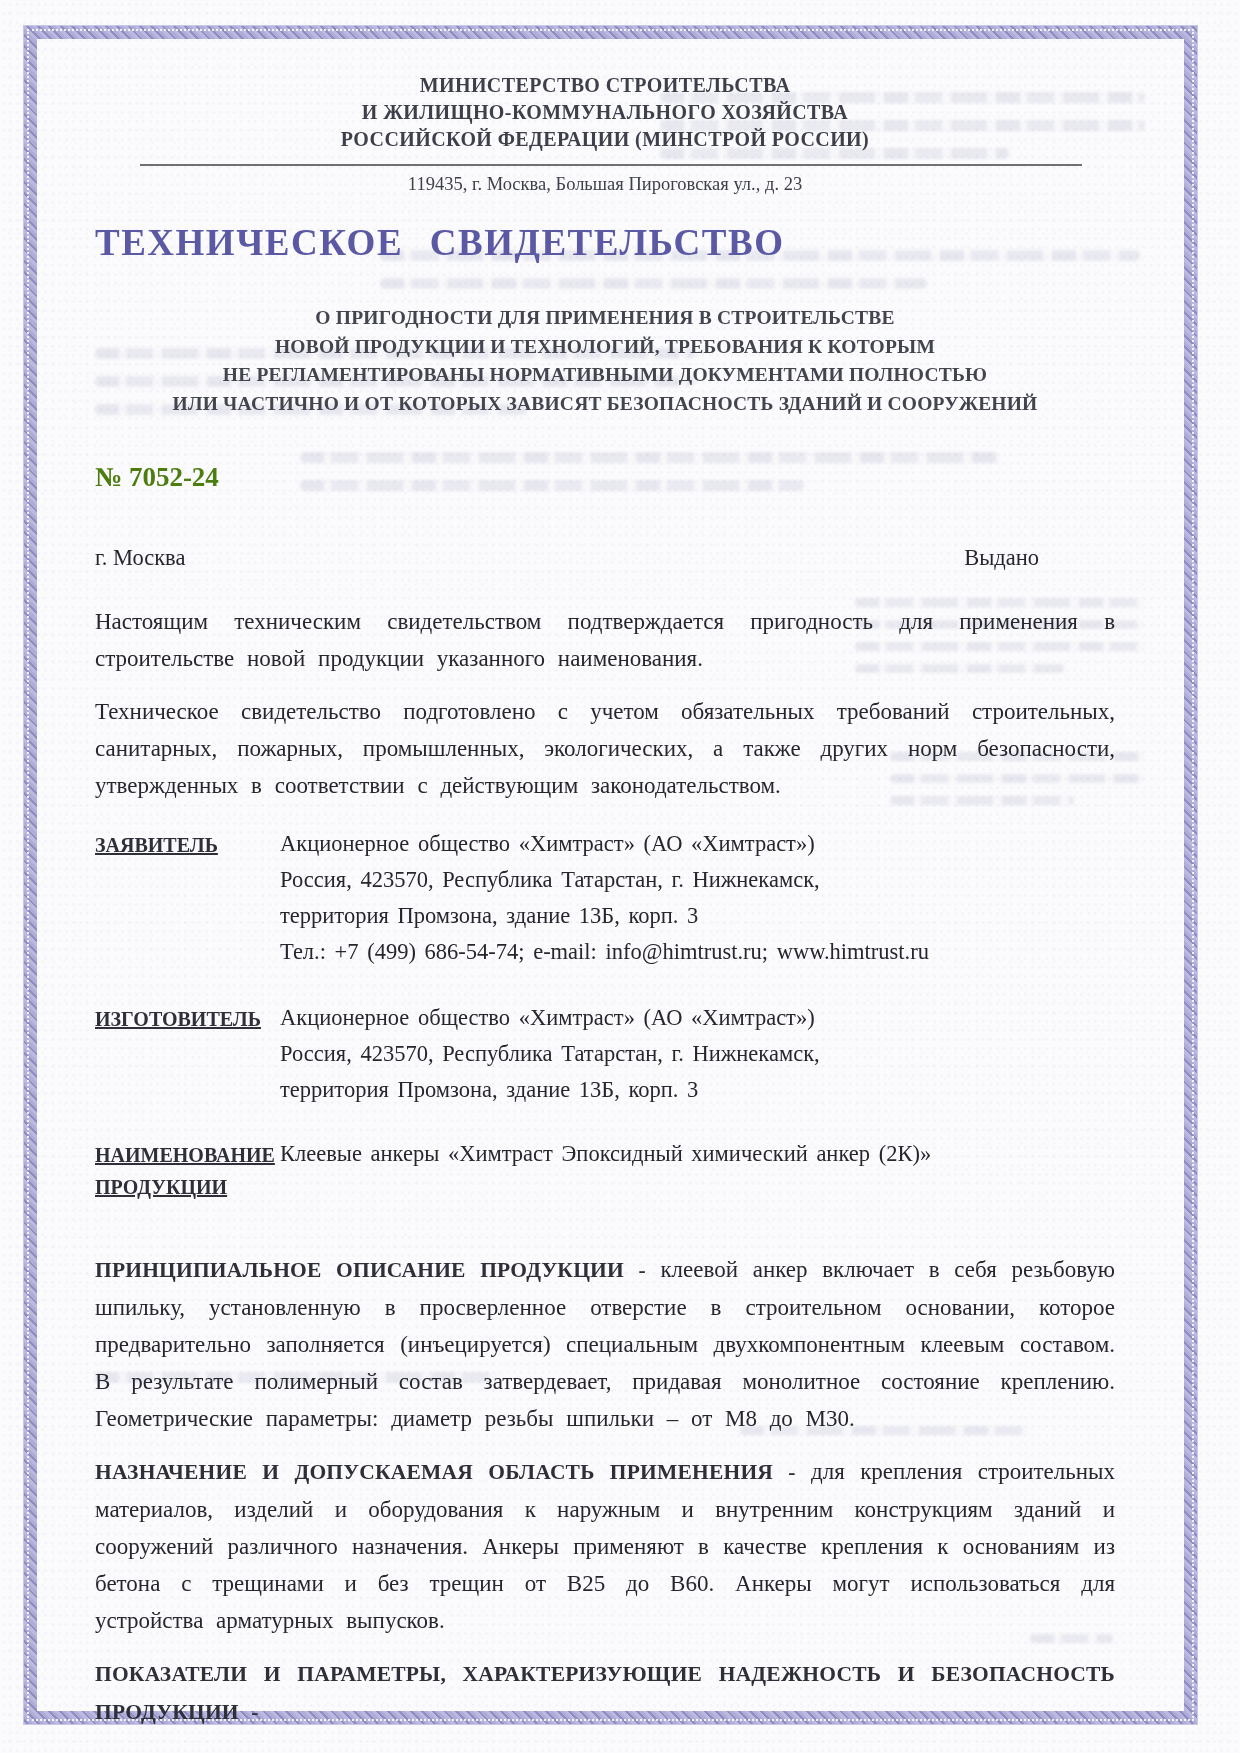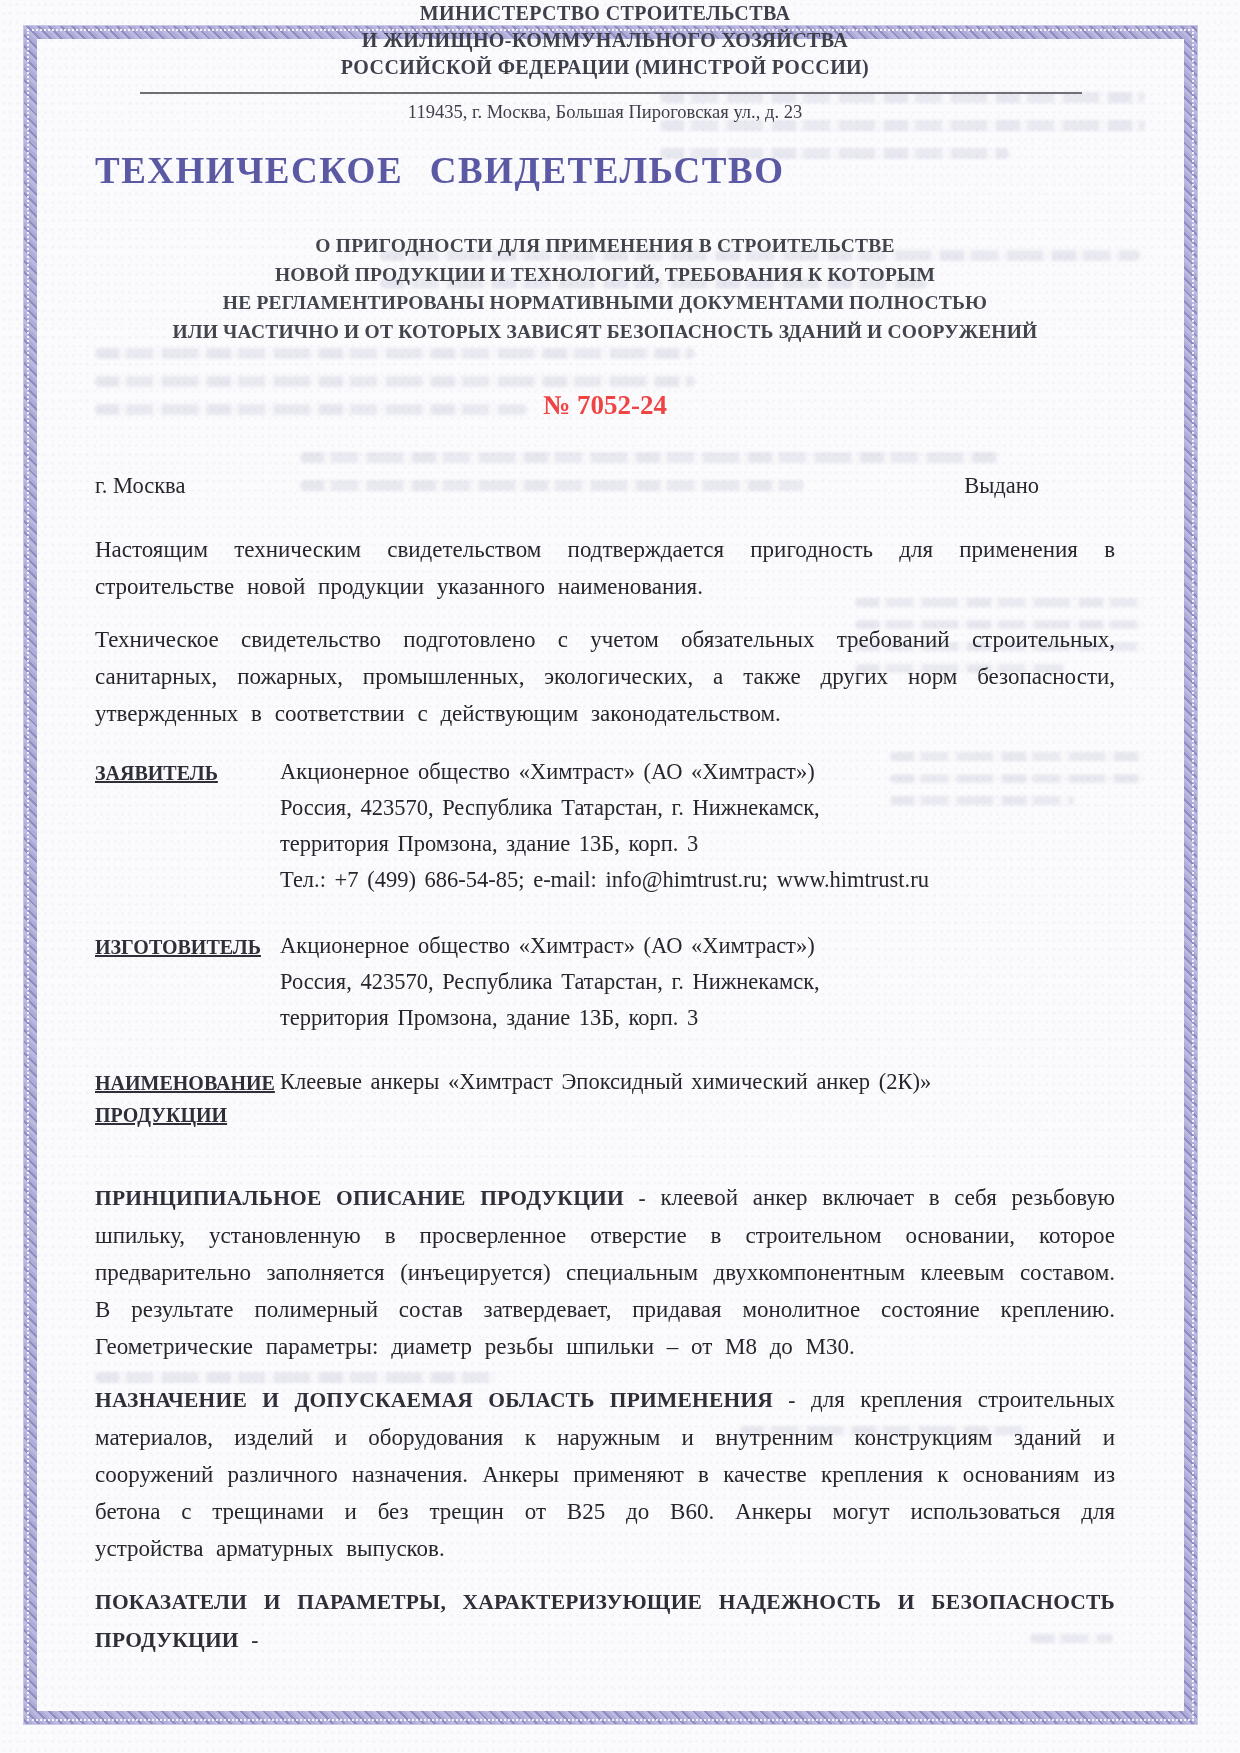--- a/index.html
+++ b/index.html
@@ -30,30 +30,30 @@
   .frame::before{
     content:'';position:absolute;inset:-10px;
     border:2px dotted rgba(255,255,255,0.85);
   }
   .frame::after{
     content:'';position:absolute;inset:-14px;
     border:1px solid #c9c7e6;
   }
   .content{position:absolute;left:95px;top:0;width:1020px;}
 
-  .ministry{text-align:center;font-weight:bold;
+  .ministry{margin-top:72px;text-align:center;font-weight:bold;
     font-size:20px;line-height:27px;color:#3d3f4a;letter-spacing:0.4px;}
   .rule{border:none;border-top:2px solid #6f6f74;margin:11px 33px 0 45px;}
   .address{margin-top:8px;text-align:center;font-size:18.5px;color:#3d3f4a;}
 
   .title{margin:26px 0 0 0;text-align:left;font-size:37px;font-weight:bold;
     color:#5b59a4;letter-spacing:1.5px;word-spacing:16px;}
   .subtitle{margin-top:40px;text-align:center;font-weight:bold;
     font-size:19.5px;line-height:28.5px;color:#43454e;letter-spacing:0.2px;}
-  .doc-number{margin-top:44px;text-align:center;font-size:27px;font-weight:bold;color:#ef4444;}
+  .doc-number{margin-top:44px;text-align:left;font-size:27px;font-weight:bold;color:#4d7c0f;}
 
   .issue-row{margin-top:52px;display:flex;justify-content:space-between;font-size:22.5px;}
   .issued{padding-right:76px;}
   .issue-date{margin-top:20px;text-align:right;font-size:22.5px;padding-right:8px;}
 
   .para{margin:0;font-size:23px;line-height:37px;text-align:justify;word-spacing:7px;}
   .p1{margin-top:32px;}
   .p2{margin-top:16px;}
 
   .field{display:flex;margin-top:18px;font-size:22.5px;}
@@ -152,21 +152,21 @@
 
     <p class="para p1">Настоящим техническим свидетельством подтверждается пригодность для применения в строительстве новой продукции указанного наименования.</p>
     <p class="para p2">Техническое свидетельство подготовлено с учетом обязательных требований строительных, санитарных, пожарных, промышленных, экологических, а также других норм безопасности, утвержденных в соответствии с действующим законодательством.</p>
 
     <div class="field f1">
       <div class="field-label">ЗАЯВИТЕЛЬ</div>
       <div class="field-value">
         <div>Акционерное общество «Химтраст» (АО «Химтраст»)</div>
         <div>Россия, 423570, Республика Татарстан, г. Нижнекамск,</div>
         <div>территория Промзона, здание 13Б, корп. 3</div>
-        <div>Тел.: +7 (499) 686-54-85; e-mail: info@himtrust.ru; www.himtrust.ru</div>
+        <div>Тел.: +7 (499) 686-54-74; e-mail: info@himtrust.ru; www.himtrust.ru</div>
       </div>
     </div>
 
     <div class="field f2">
       <div class="field-label">ИЗГОТОВИТЕЛЬ</div>
       <div class="field-value">
         <div>Акционерное общество «Химтраст» (АО «Химтраст»)</div>
         <div>Россия, 423570, Республика Татарстан, г. Нижнекамск,</div>
         <div>территория Промзона, здание 13Б, корп. 3</div>
       </div>

